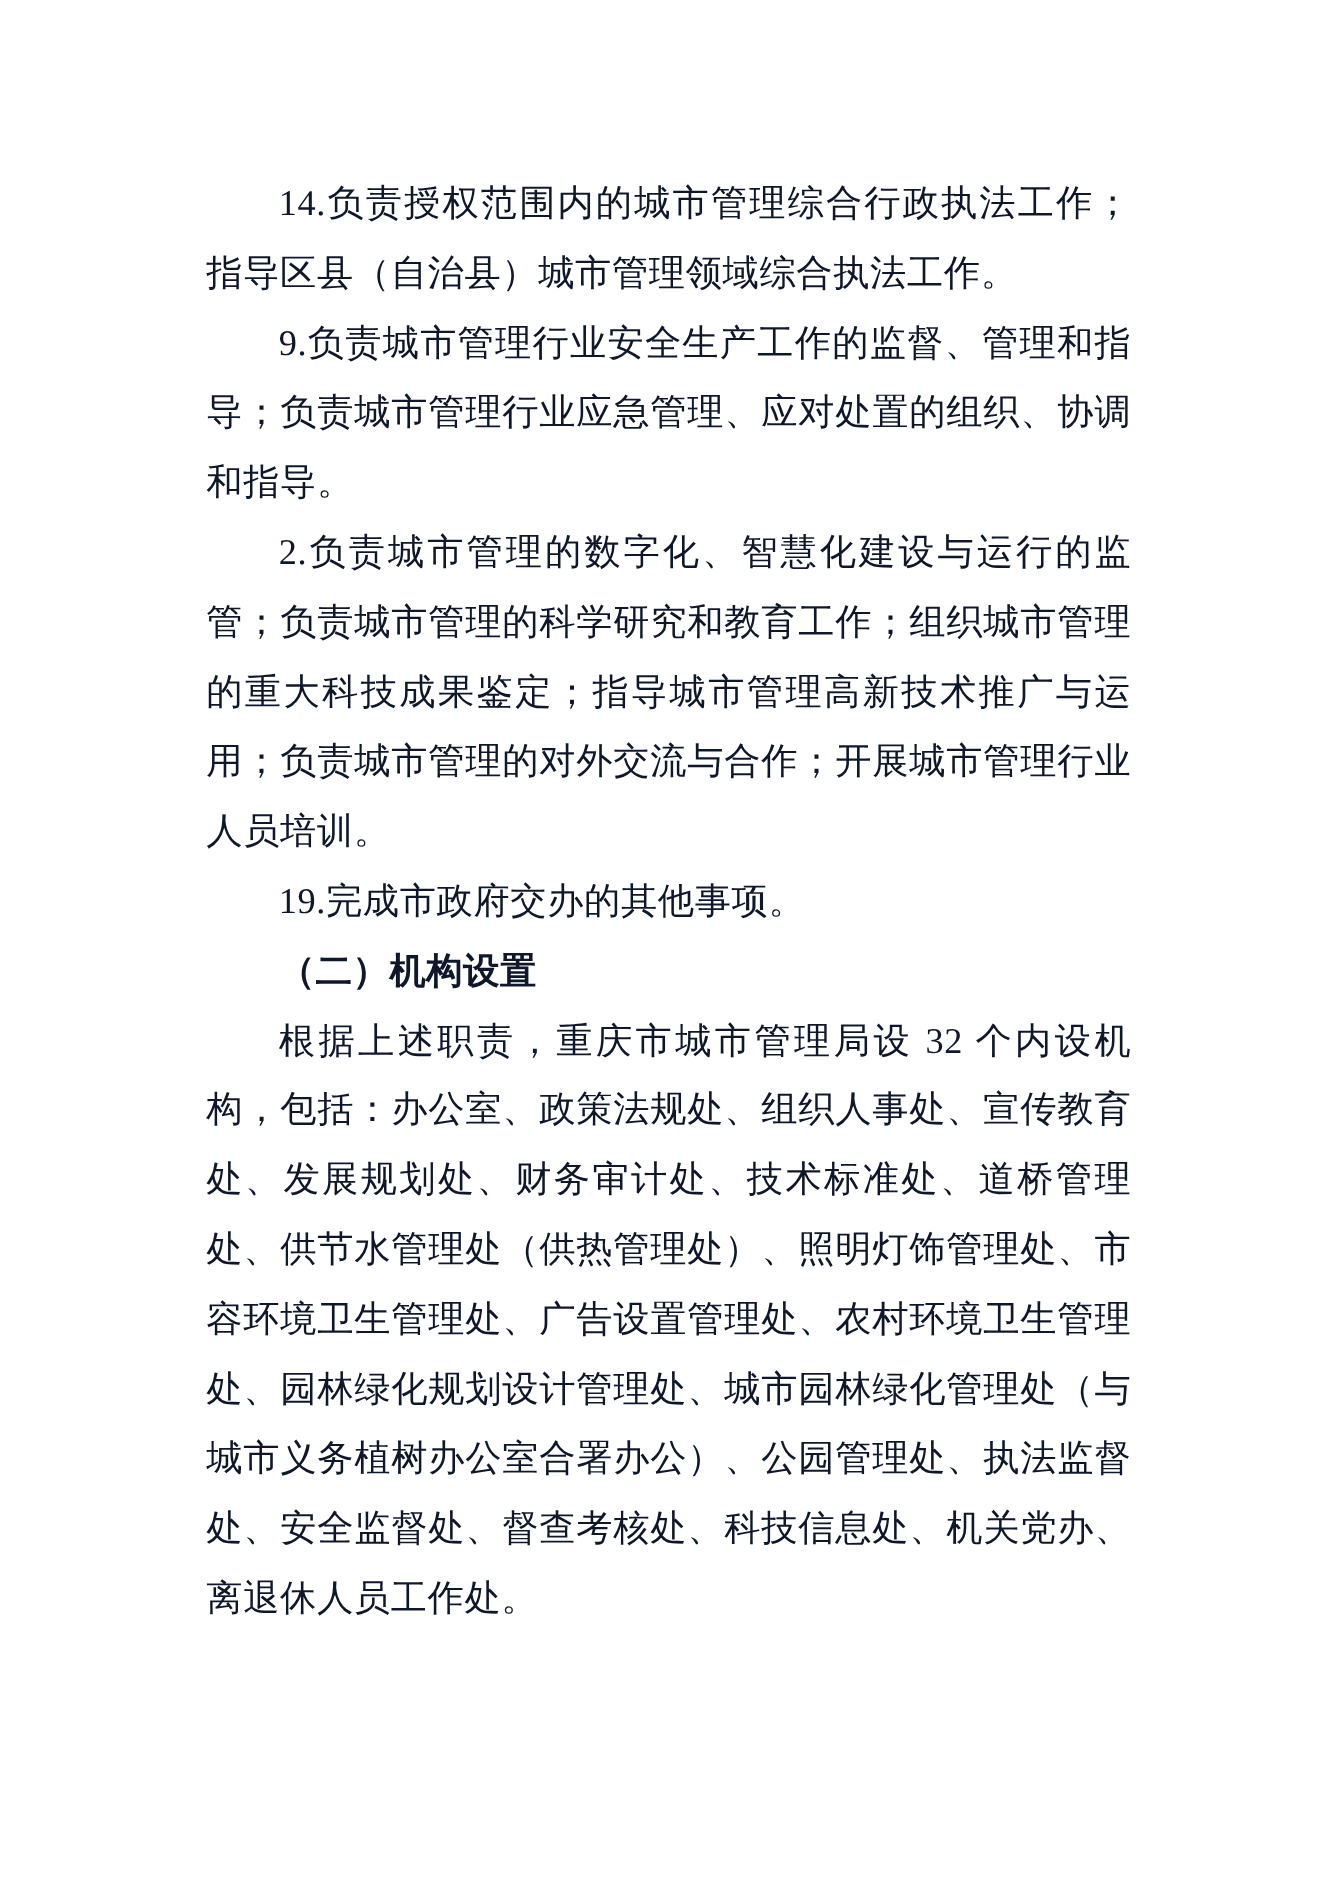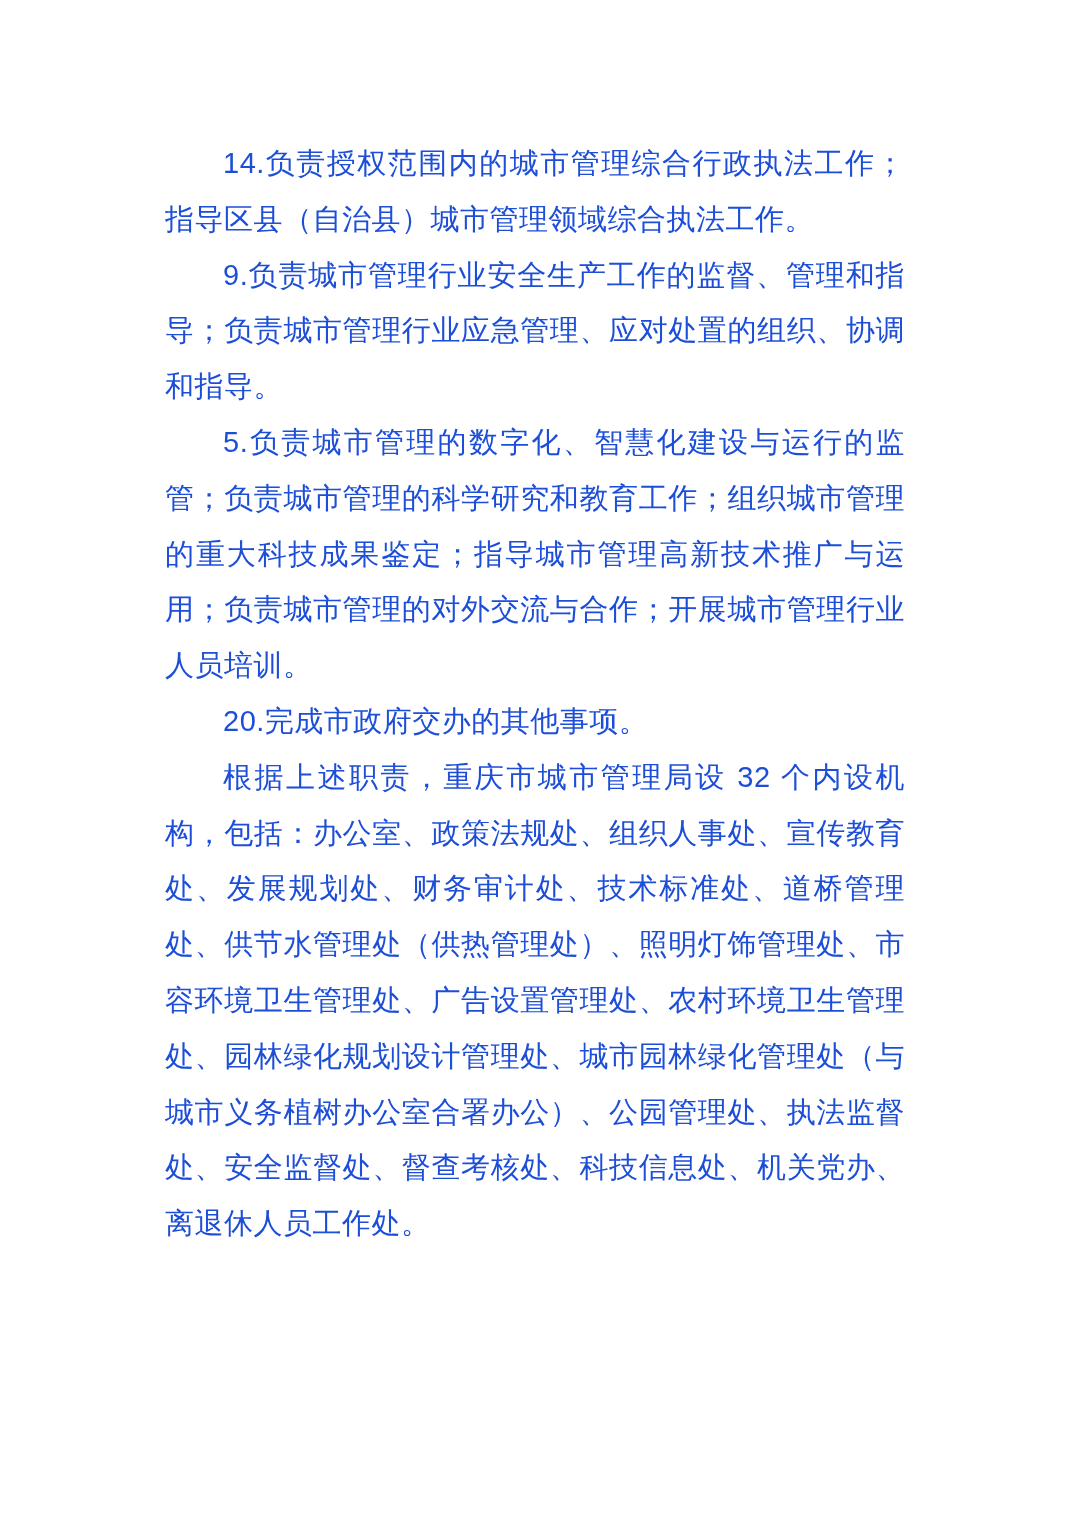--- a/index.html
+++ b/index.html
@@ -16,39 +16,40 @@
   }
   .content {
     position: absolute;
     left: 165px;
     top: 136px;
     width: 740px;
   }
   .para {
     margin: 0;
     padding: 0;
-    font-family: Liberation Sans, sans-serif;
+    font-family: Liberation Serif, serif;
     font-size: 29px;
     line-height: 55.8px;
-    color: #1d4ed8;
+    color: #0f172a;
     text-indent: 2em;
     text-align: justify;
     text-justify: inter-character;
     letter-spacing: 0.5px;
     word-break: break-all;
   }
   .para.heading {
     font-weight: 700;
     text-align: left;
   }
 </style>
 </head>
 <body>
 
 <div class="page">
   <div class="content">
     <p class="para">14.负责授权范围内的城市管理综合行政执法工作；指导区县（自治县）城市管理领域综合执法工作。</p>
     <p class="para">9.负责城市管理行业安全生产工作的监督、管理和指导；负责城市管理行业应急管理、应对处置的组织、协调和指导。</p>
-    <p class="para">5.负责城市管理的数字化、智慧化建设与运行的监管；负责城市管理的科学研究和教育工作；组织城市管理的重大科技成果鉴定；指导城市管理高新技术推广与运用；负责城市管理的对外交流与合作；开展城市管理行业人员培训。</p>
-    <p class="para">20.完成市政府交办的其他事项。</p>
+    <p class="para">2.负责城市管理的数字化、智慧化建设与运行的监管；负责城市管理的科学研究和教育工作；组织城市管理的重大科技成果鉴定；指导城市管理高新技术推广与运用；负责城市管理的对外交流与合作；开展城市管理行业人员培训。</p>
+    <p class="para">19.完成市政府交办的其他事项。</p>
+    <p class="para heading">（二）机构设置</p>
     <p class="para">根据上述职责，重庆市城市管理局设 32 个内设机构，包括：办公室、政策法规处、组织人事处、宣传教育处、发展规划处、财务审计处、技术标准处、道桥管理处、供节水管理处（供热管理处）、照明灯饰管理处、市容环境卫生管理处、广告设置管理处、农村环境卫生管理处、园林绿化规划设计管理处、城市园林绿化管理处（与城市义务植树办公室合署办公）、公园管理处、执法监督处、安全监督处、督查考核处、科技信息处、机关党办、离退休人员工作处。</p>
   </div>
 </div>
 
 </body></html>

